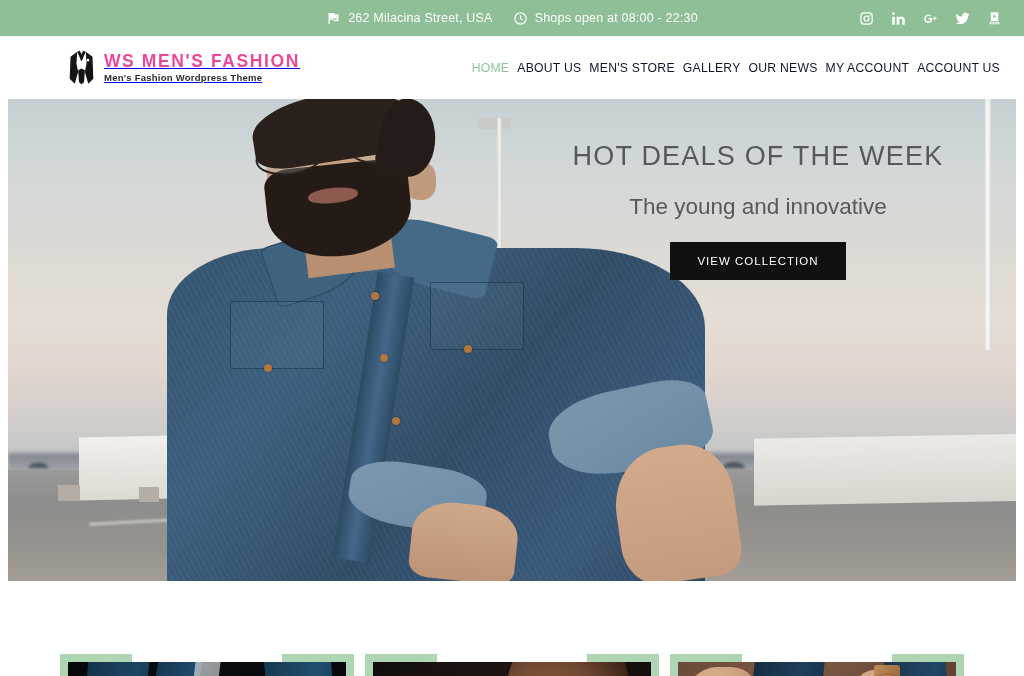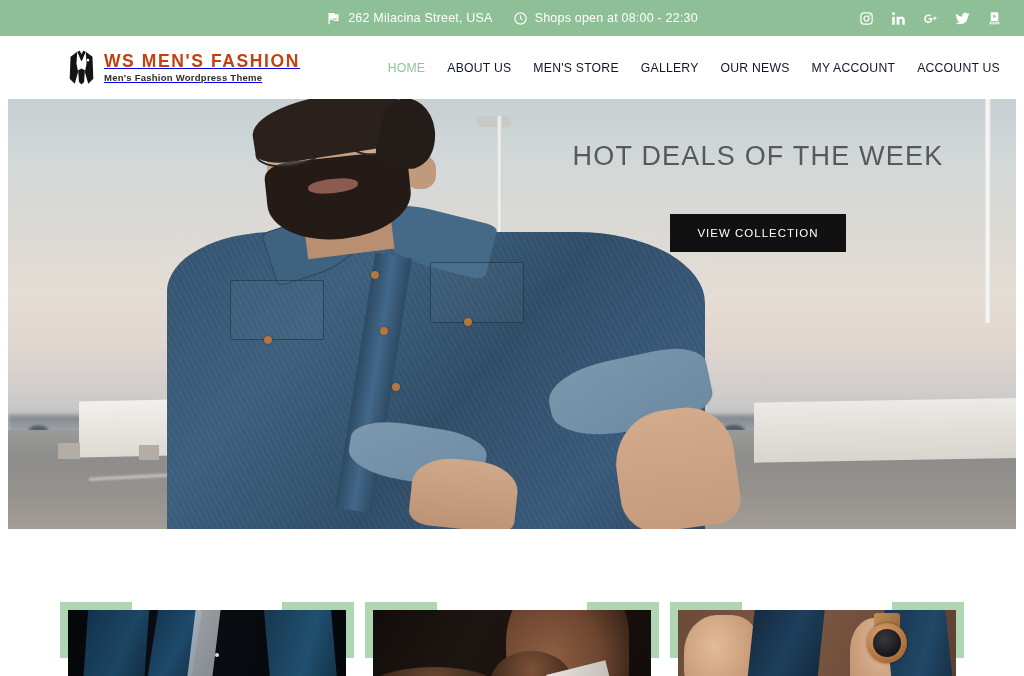--- a/index.html
+++ b/index.html
@@ -58,51 +58,51 @@
     padding:0 24px 0 68px;
     position:relative;
   }
   .logo { display:flex; align-items:center; gap:9px; }
   .logo-mark { width:27px; height:36px; flex:none; }
   .logo-text { display:flex; flex-direction:column; gap:1px; }
   .logo-title {
     font-size:17.5px;
     font-weight:bold;
     letter-spacing:1.6px;
-    color:#c2410c;
+    color:#ec4899;
     line-height:1.05;
     white-space:nowrap;
   }
   .logo-sub {
     font-size:9.5px;
     font-weight:bold;
     letter-spacing:.25px;
     color:#2c2c2c;
     white-space:nowrap;
   }
 
   .nav {
     margin-left:auto;
     display:flex;
     align-items:center;
-    gap:22px;
+    gap:8px;
   }
   .nav a {
     font-size:12.2px;
     letter-spacing:.25px;
     color:#0f172a;
     text-decoration:none;
     white-space:nowrap;
   }
   .nav a.active { color:#8fc49a; }
 
   
   .hero {
     position:relative;
-    height:430px;
+    height:482px;
     margin:0 8px 3px 8px;
     overflow:hidden;
     background:#cdd4d6;
   }
   .hero-photo { position:absolute; inset:0; overflow:hidden; }
 
   
   .sky {
     position:absolute; left:0; top:0; right:0; height:78%;
     background:
@@ -655,20 +655,21 @@
       </div>
       <div class="hair"></div>
       <div class="hair2"></div>
     </div>
   </div>
 
   <div class="hero-copy">
     <div class="kicker">HOT DEALS OF THE WEEK</div>
     <div class="title">
     </div>
+    <div class="subtitle">The young and innovative</div>
     <button class="cta">VIEW COLLECTION</button>
   </div>
 </div>
 
 <div class="cards-wrap">
   <div class="cards">
 
     <div class="card">
       <span class="card-frame"></span>
       <span class="card-frame tr"></span>

